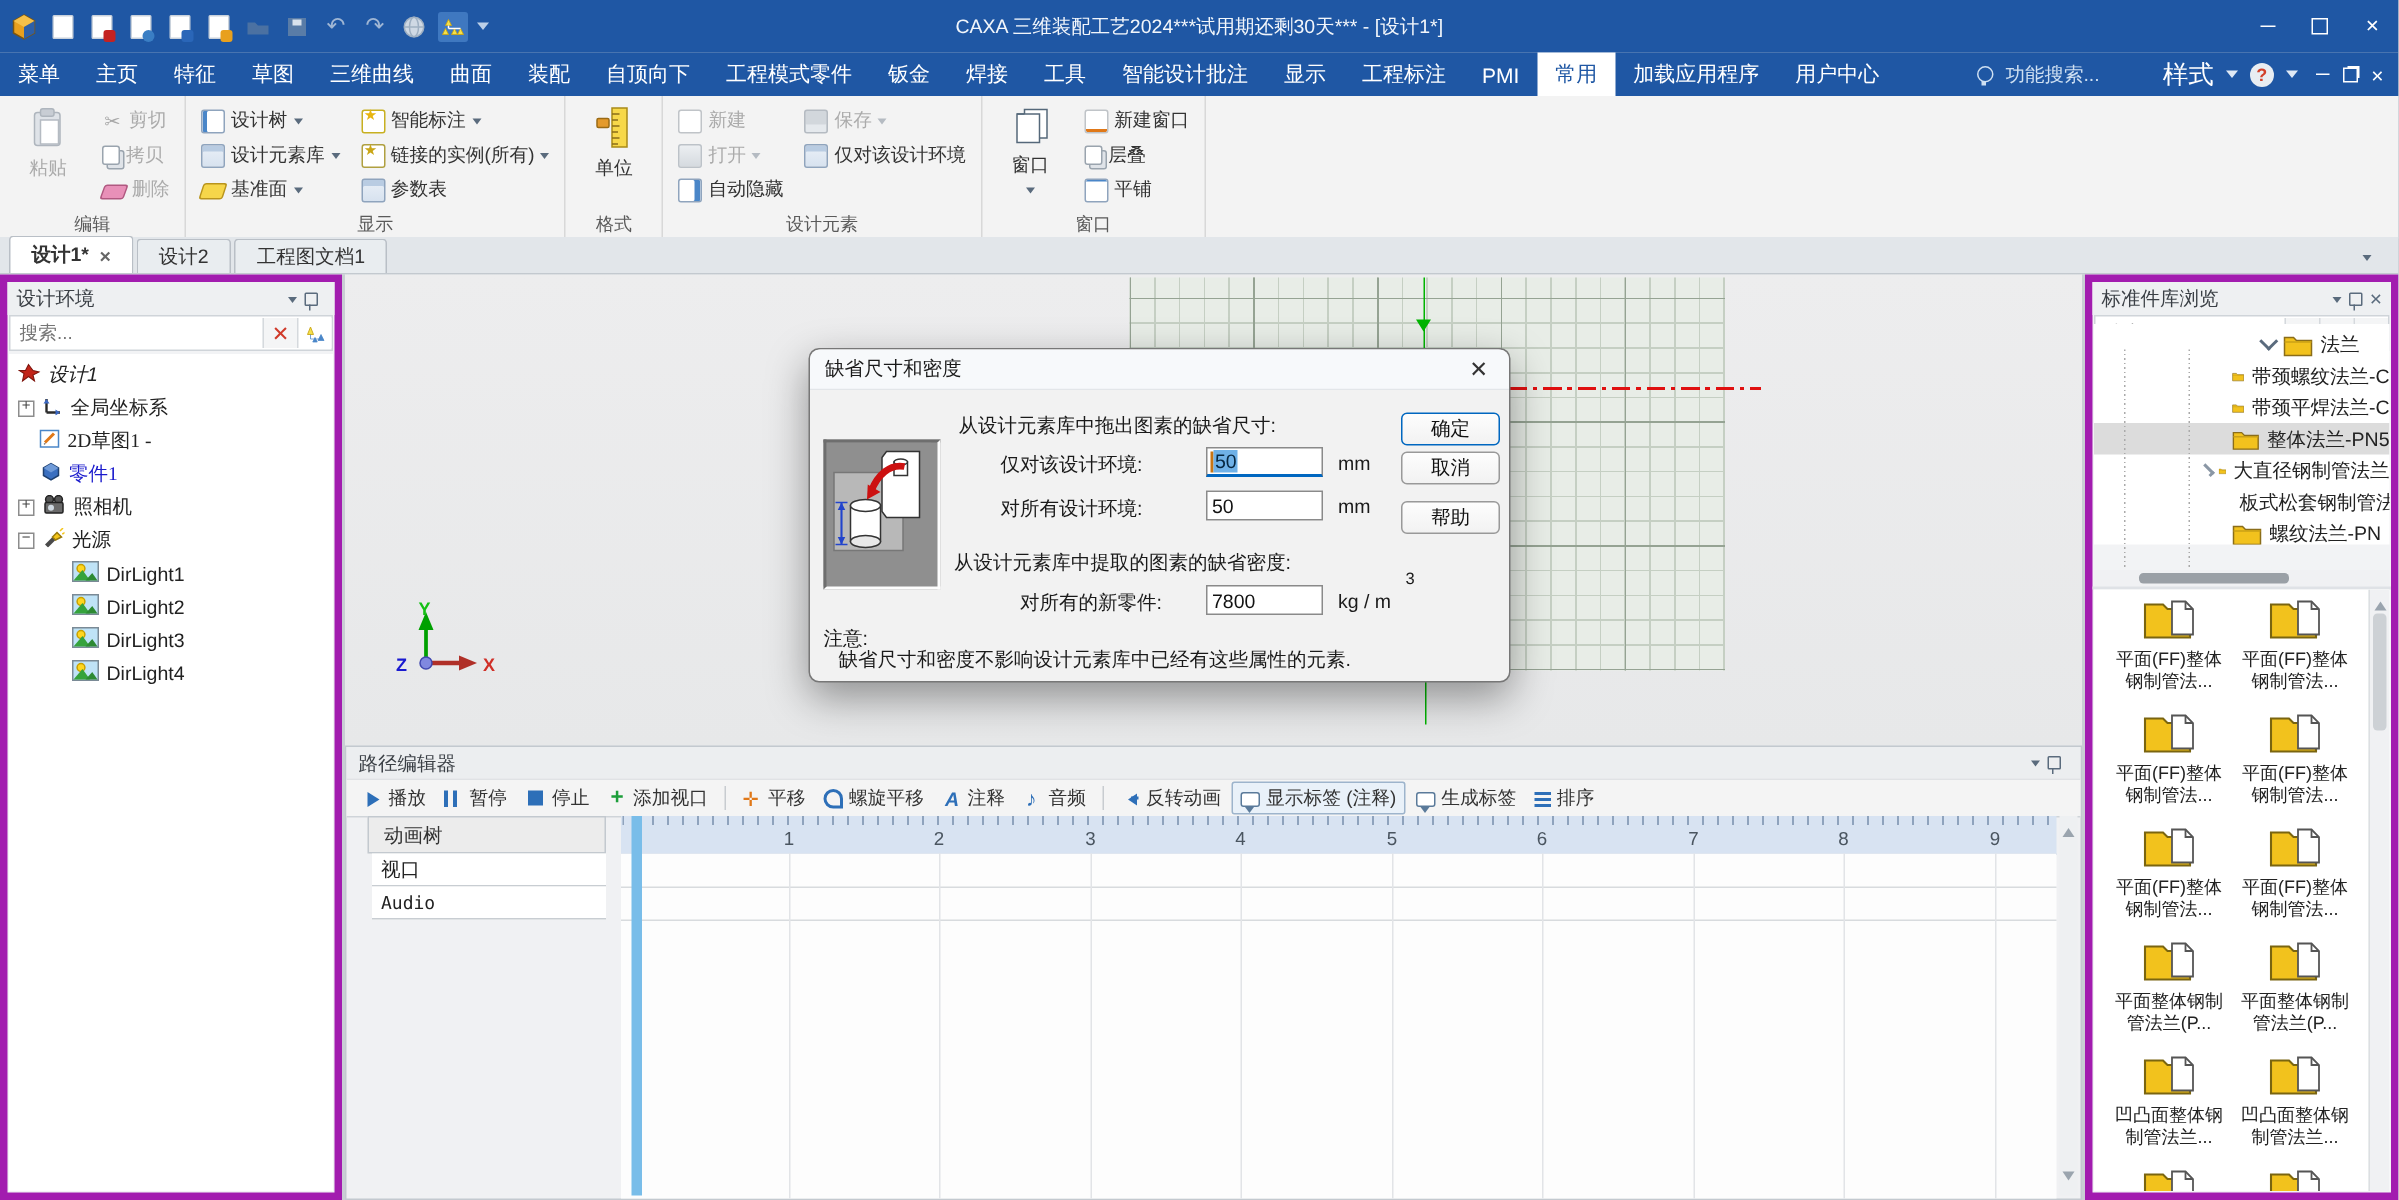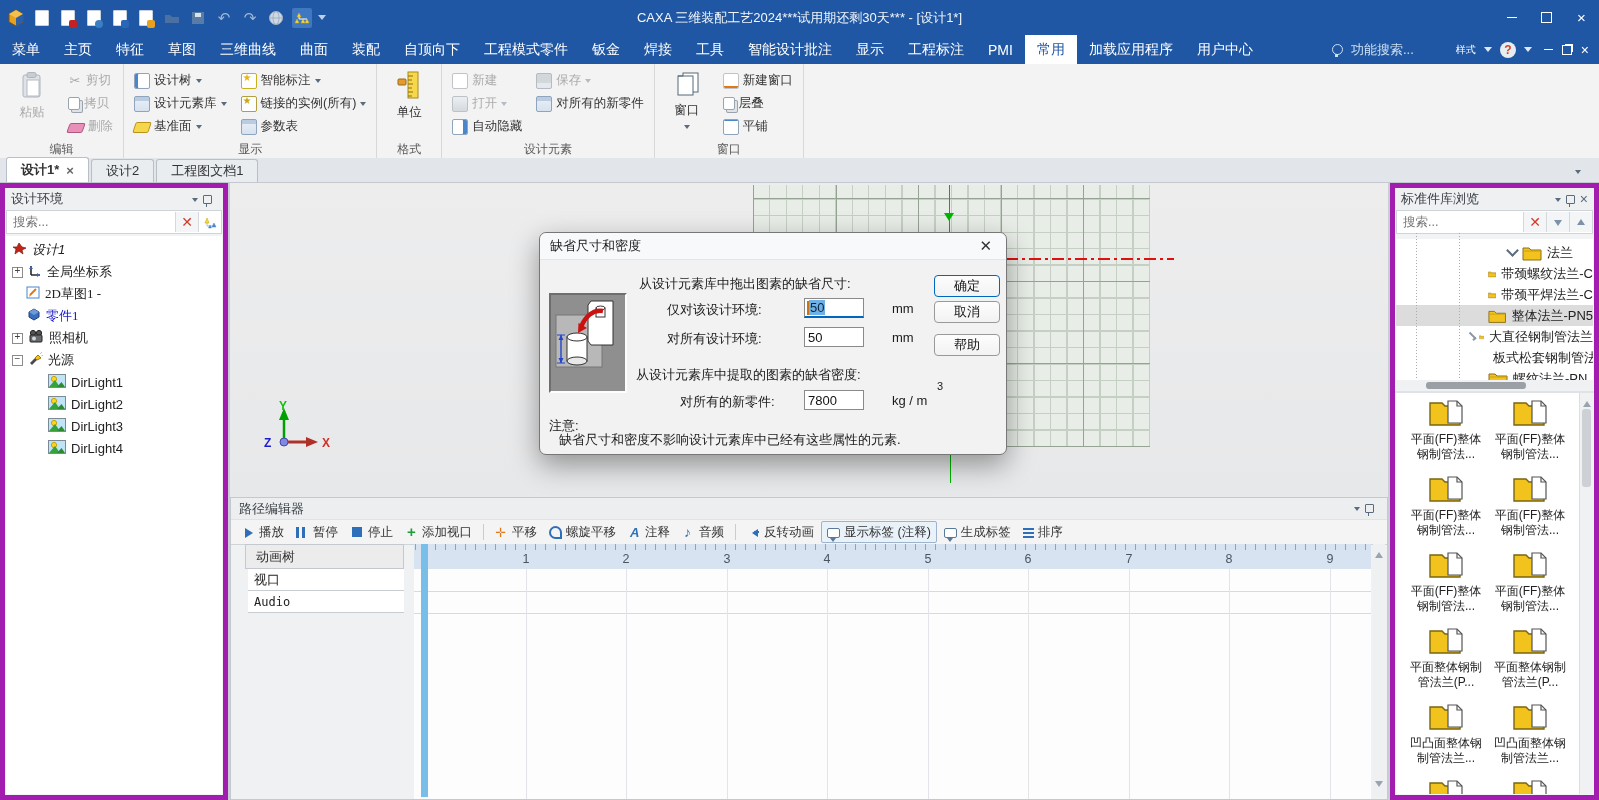--- a/index.html
+++ b/index.html
@@ -109,21 +109,21 @@
   .yaxis2{position:absolute;left:720px;top:270px;width:1px;height:30px;background:#00b400;}
   .redline{position:absolute;left:776px;top:75px;width:168px;height:2px;
     background:repeating-linear-gradient(90deg,#e01010 0 12px,transparent 12px 16px,#e01010 16px 19px,transparent 19px 23px);}
   
   .dialog{left:539px;top:232px;width:466px;height:221px;background:#f2f2f2;border:1px solid #777;border-radius:7px;
           box-shadow:0 10px 28px rgba(0,0,0,.38);z-index:10;font-size:13px;}
   .dtitle{height:26px;display:flex;align-items:center;padding:0 10px;background:#f7f9fb;border-bottom:1px solid #e3e6e9;border-radius:7px 7px 0 0;color:#1a1a1a;}
   .dtitle .sp{flex:1;}
   .dclose{font-size:15px;color:#333;padding:0 4px;}
   .dlabel{position:absolute;color:#1a1a1a;white-space:nowrap;}
-  .dfield{position:absolute;width:60px;height:20px;background:#fff;border:1px solid #8a8a8a;font-size:13px;box-sizing:border-box;}
+  .dfield{position:absolute;width:78px;height:20px;background:#fff;border:1px solid #8a8a8a;font-size:13px;box-sizing:border-box;}
   .dfield input{width:100%;height:100%;border:none;outline:none;padding:1px 3px;font-size:13px;font-family:inherit;color:#111;background:transparent;box-sizing:border-box;}
   .dfield.focus{border-bottom:2px solid #0067c0;display:flex;align-items:center;padding-left:2px;}
   .caret{width:2px;height:14px;background:#c87514;margin-right:0px;}
   .selval{background:#6fb1e7;color:#06263f;padding:0 1px;}
   .dbtn{position:absolute;width:64px;height:20px;background:linear-gradient(#fdfdfd,#f2f2f2);border:1px solid #999;border-radius:4px;
         display:flex;align-items:center;justify-content:center;font-size:13px;color:#111;}
   .dbtn.def{border:1.5px solid #0067c0;}
   .preview{position:absolute;left:9px;top:60px;width:74px;height:96px;background:#8f8f8f;border:2px solid;border-color:#6e6e6e #fdfdfd #fdfdfd #6e6e6e;}
   .notewrap{position:absolute;left:9px;top:186px;line-height:14px;color:#1a1a1a;}
   
@@ -155,21 +155,21 @@
   .ruler{position:absolute;left:183px;top:46px;width:957px;height:25px;background:#d8e3f2;border-bottom:1px solid #a9bcd4;
      background-image:repeating-linear-gradient(90deg,#8fa3bd 0 1px,transparent 1px 10px);background-size:100% 6px;background-repeat:no-repeat;background-position:1px 0;}
   .rnum{position:absolute;top:8px;transform:translateX(-50%);font-size:12.5px;color:#4a5560;}
   .track{position:absolute;left:183px;top:71px;width:957px;height:230px;background:#fdfdfd;}
   .hline{position:absolute;left:0;width:100%;height:1px;background:#d8dbde;}
   .vline{position:absolute;top:0;bottom:0;width:1px;background:#e2e4e7;}
   .playhead{position:absolute;left:190px;top:46px;width:7px;height:253px;background:#79bde9;}
   .tl-scroll{position:absolute;right:2px;top:46px;width:12px;height:253px;background:#eef0f2;}
   .tl-scroll .arr{margin:4px auto;}
   
-  .rp-tree{position:absolute;left:1px;right:1px;top:51px;height:147px;background:#fff;overflow:hidden;}
+  .rp-tree{position:absolute;left:1px;right:1px;top:28px;height:147px;background:#fff;overflow:hidden;}
   .rrow{height:21px;display:flex;align-items:center;gap:5px;position:relative;font-size:13px;white-space:nowrap;}
   .rrow.sel{background:#dcdcdc;}
   .guide{position:absolute;top:45px;width:1px;height:145px;background:repeating-linear-gradient(#aaa 0 1px,transparent 1px 3px);}
   .chevvy{width:7px;height:7px;border-right:2px solid #5a6b7d;border-bottom:2px solid #5a6b7d;transform:rotate(45deg);margin-top:-4px;}
   .chevry{width:7px;height:7px;border-right:2px solid #8a97a5;border-bottom:2px solid #8a97a5;transform:rotate(-45deg);}
   .hscroll{position:absolute;left:1px;right:1px;top:192px;height:11px;background:#f0f1f3;}
   .hthumb{position:absolute;left:30px;top:2px;width:100px;height:7px;background:#9aa0a6;border-radius:3px;}
   .rgrid{position:absolute;left:1px;right:1px;top:205px;bottom:1px;background:#fff;overflow:hidden;}
   .gitem{position:absolute;width:76px;text-align:center;}
   .glabel{font-size:12px;line-height:15px;color:#222;margin-top:2px;}
@@ -292,21 +292,21 @@
   <span class="mi">工程标注</span>
   <span class="mi">PMI</span>
   <span class="mi active">常用</span>
   <span class="mi">加载应用程序</span>
   <span class="mi">用户中心</span>
 </div>
 <div class="mright abs">
   <span class="bulb"></span>
   <span style="font-size:13px;">功能搜索...</span>
   <span style="width:26px"></span>
-  <span style="color:#fff;font-size:10px;">样式</span>
+  <span style="color:#fff;font-size:17px;">样式</span>
   <span class="chev"></span>
   <span class="qmark">?</span>
   <span class="chev"></span>
   <span class="dwc">
     <span class="mini"></span>
     <span class="rest"></span>
     <span style="font-size:14px;line-height:1;">×</span>
   </span>
 </div>
 
@@ -411,21 +411,21 @@
           </span>
       </div>
       <div class="rcol">
         <span class="sbtn dis">
             <span class="mic i-saveg"></span>
             <span>保存</span>
             <span class="cdown" style="border-top-color:#b5bbc2"></span>
           </span>
         <span class="sbtn">
             <span class="mic i-grid"></span>
-            <span>对所有的新零件</span>
+            <span>仅对该设计环境</span>
           </span>
       </div>
     </div>
     <div class="rlabel">设计元素</div>
   </div>
 
   <div class="rgroup">
     <div class="rbody">
       <div class="bigbtn">
         <span><svg width="28" height="26">

